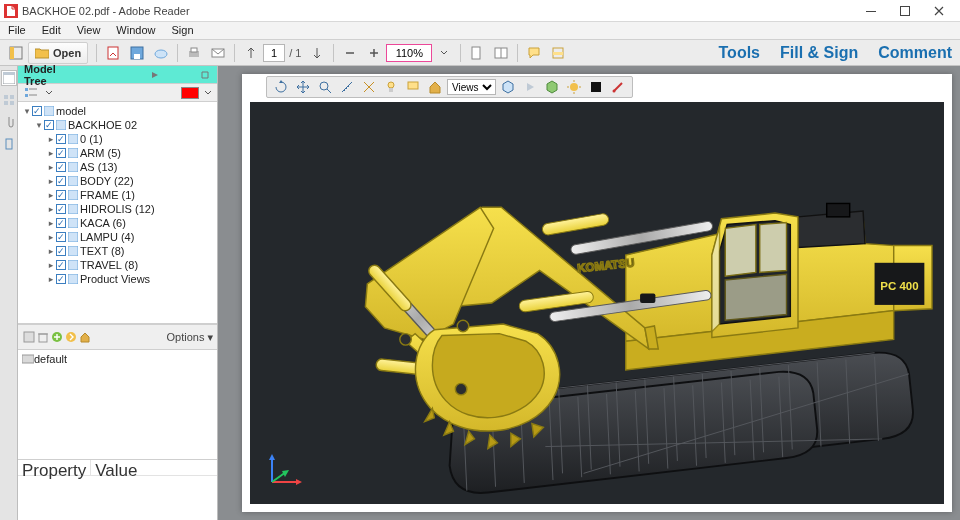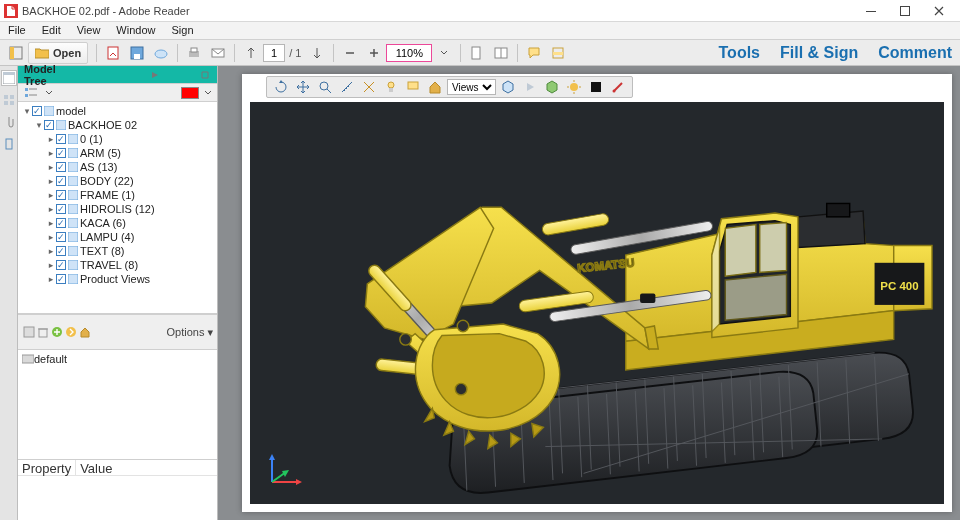--- a/index.html
+++ b/index.html
@@ -25,41 +25,41 @@
   .rightlinks { margin-left:auto; display:flex; gap:12px; font-size:16px; }
   .rightlinks .rlink { color:#1a6fb0; font-weight:bold; cursor:default; padding:0 4px; }
   
   .workspace { display:flex; height:calc(520px - 22px - 18px - 26px); }
   
   .rail { width:18px; background:#e4e4e4; border-right:1px solid #bdbdbd; display:flex; flex-direction:column; align-items:center; padding-top:4px; gap:6px; }
   .railbtn { width:16px; height:16px; display:flex; align-items:center; justify-content:center; border:1px solid transparent; }
   .railbtn.active { background:#fff; border-color:#bfbfbf; }
   
   .panel { width:200px; background:#efefef; border-right:1px solid #bdbdbd; display:flex; flex-direction:column; font-size:11px; color:#222; }
-  .panel-header { height:18px; display:flex; align-items:center; padding:0 6px; border-bottom:1px solid #cfcfcf; font-weight:bold; background:#14b8a6;gap:36px; }
+  .panel-header { height:18px; display:flex; align-items:center; padding:0 6px; border-bottom:1px solid #cfcfcf; font-weight:bold; background:#5eead4;gap:36px; }
   .panel-header .hdrspacer { flex:1; }
   .panel-header .hdricon { width:14px; height:14px; display:flex; align-items:center; justify-content:center; margin-left:2px; }
   .panel-toolbar { height:18px; border-bottom:1px solid #cfcfcf; display:flex; align-items:center; padding:0 4px; gap:4px; }
   .swatch { width:18px; height:12px; background:#ff0000; border:1px solid #888; margin-left:auto; }
   .tree { flex:1; background:#fff; border-bottom:1px solid #cfcfcf; overflow:auto; padding:2px 0; }
   .node { display:flex; align-items:center; height:14px; line-height:14px; white-space:nowrap; }
   .twisty { width:10px; text-align:center; color:#666; font-size:9px; }
   .chk { width:10px; height:10px; border:1px solid #3b7ec0; background:#fff; margin-right:2px; position:relative; }
   .chk::after { content:"✓"; position:absolute; top:-3px; left:0; font-size:9px; color:#2a6db3; }
   .nodeicon { width:10px; height:10px; margin-right:2px; display:inline-flex; }
   .node .lbl { font-size:11px; }
   
-  .viewsbar { height:36px; border-top:1px solid #cfcfcf; border-bottom:1px solid #cfcfcf; display:flex; align-items:center; padding:0 4px; }
+  .viewsbar { height:26px; border-top:1px solid #cfcfcf; border-bottom:1px solid #cfcfcf; display:flex; align-items:center; padding:0 4px; }
   .viewsbar .vicon { width:14px; height:14px; display:flex; align-items:center; justify-content:center; }
   .viewsbar .opts { margin-left:auto; font-size:11px; color:#444; }
   .viewslist { height:110px; background:#fff; border-bottom:1px solid #cfcfcf; padding:2px 4px; }
   .viewitem { display:flex; align-items:center; font-size:11px; height:14px; }
   
   .propgrid { flex:0 0 60px; background:#fff; }
-  .propgrid .phrow { display:flex; height:16px; border-bottom:1px solid #e3e3e3; font-size:13px; color:#333; }
+  .propgrid .phrow { display:flex; height:16px; border-bottom:1px solid #e3e3e3; font-size:17px; color:#333; }
   .phrow .pcell { flex:0 0 50px; padding:1px 4px; border-right:1px solid #e3e3e3; }
   .phrow .vcell { flex:1; padding:1px 4px; }
   
   .docarea { flex:1; background:#8a8d90; position:relative; overflow:hidden; }
   .page { position:absolute; left:24px; top:8px; right:8px; bottom:8px; background:#fff; box-shadow:0 0 6px rgba(0,0,0,.3); }
   .toolbar3d { position:absolute; left:24px; top:2px; height:22px; background:#ececec; border:1px solid #bdbdbd; border-radius:2px; display:flex; align-items:center; padding:0 4px; gap:2px; }
   .toolbar3d .tbtn { width:18px; height:18px; }
   .toolbar3d select { font-size:10px; height:16px; border:1px solid #b6b6b6; background:#fff; }
   .viewport { position:absolute; left:8px; top:28px; right:8px; bottom:8px; background:#24282c; overflow:hidden; }
   .axis { position:absolute; left:14px; bottom:14px; width:40px; height:40px; }

